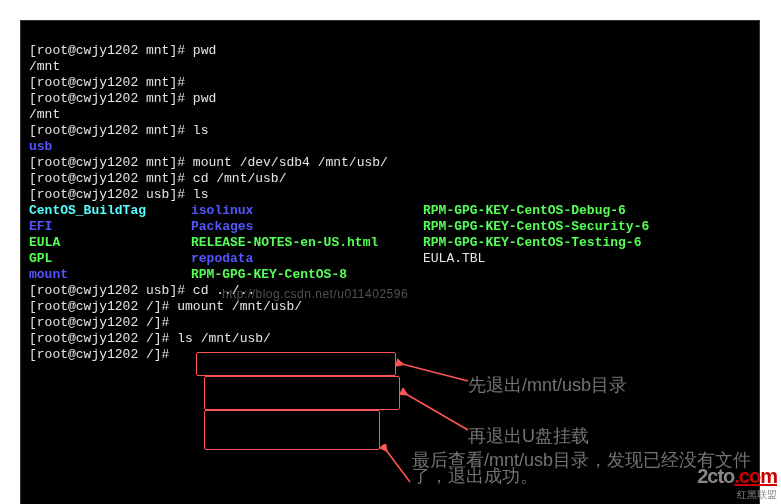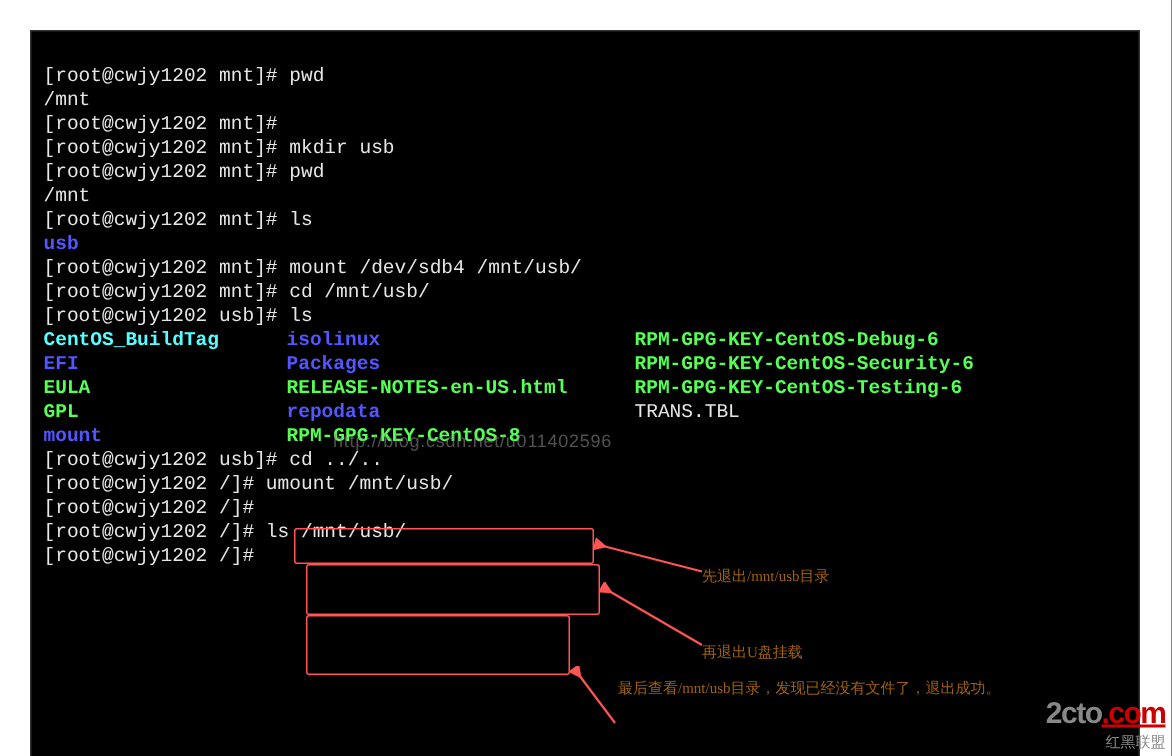--- a/index.html
+++ b/index.html
@@ -47,23 +47,23 @@
     pointer-events: none;
   }
   .box1 { left: 196px; top: 352px; width: 200px; height: 24px; }
   .box2 { left: 204px; top: 376px; width: 196px; height: 34px; }
   .box3 { left: 204px; top: 410px; width: 176px; height: 40px; }
 
   .arrow-svg { position: absolute; pointer-events: none; }
 
   .annot {
     position: absolute;
-    color: #a16207;
-    font-family: Liberation Serif, serif;
-    font-size: 10px;
+    color: #737373;
+    font-family: Liberation Sans, sans-serif;
+    font-size: 18px;
     line-height: 16px;
   }
   .a1 { left: 468px; top: 377px; }
   .a2 { left: 468px; top: 428px; }
   .a3 { left: 412px; top: 452px; width: 340px; }
 
   .watermark {
     position: absolute;
     left: 222px;
     top: 287px;
@@ -89,33 +89,32 @@
   .logo .small { font-size: 10px; color: #888; display: block; text-align: right; letter-spacing: 0; font-weight: normal; }
 </style>
 </head>
 <body>
 
 <div class="terminal">
   <div class="line">&nbsp;</div>
   <div class="line"><span class="prompt">[root@cwjy1202 mnt]# </span><span class="cmd">pwd</span></div>
   <div class="line">/mnt</div>
   <div class="line"><span class="prompt">[root@cwjy1202 mnt]# </span></div>
-  <div class="line"><span class="prompt">[root@cwjy1202 mnt]# </span><span class="cmd">mkdir usb</span></div>
   <div class="line"><span class="prompt">[root@cwjy1202 mnt]# </span><span class="cmd">pwd</span></div>
   <div class="line">/mnt</div>
   <div class="line"><span class="prompt">[root@cwjy1202 mnt]# </span><span class="cmd">ls</span></div>
   <div class="line blue">usb</div>
   <div class="line"><span class="prompt">[root@cwjy1202 mnt]# </span><span class="cmd">mount /dev/sdb4 /mnt/usb/</span></div>
   <div class="line"><span class="prompt">[root@cwjy1202 mnt]# </span><span class="cmd">cd /mnt/usb/</span></div>
   <div class="line"><span class="prompt">[root@cwjy1202 usb]# </span><span class="cmd">ls</span></div>
 
   <div class="line"><span class="col c1 cyan">CentOS_BuildTag</span><span class="col c2 blue">isolinux</span><span class="col c3 green">RPM-GPG-KEY-CentOS-Debug-6</span></div>
   <div class="line"><span class="col c1 blue">EFI</span><span class="col c2 blue">Packages</span><span class="col c3 green">RPM-GPG-KEY-CentOS-Security-6</span></div>
   <div class="line"><span class="col c1 green">EULA</span><span class="col c2 green">RELEASE-NOTES-en-US.html</span><span class="col c3 green">RPM-GPG-KEY-CentOS-Testing-6</span></div>
-  <div class="line"><span class="col c1 green">GPL</span><span class="col c2 blue">repodata</span><span class="col c3 white">TRANS.TBL</span></div>
+  <div class="line"><span class="col c1 green">GPL</span><span class="col c2 blue">repodata</span><span class="col c3 white">EULA.TBL</span></div>
   <div class="line"><span class="col c1 blue">mount</span><span class="col c2 green">RPM-GPG-KEY-CentOS-8</span></div>
 
   <div class="line"><span class="prompt">[root@cwjy1202 usb]# </span><span class="cmd">cd ../..</span></div>
   <div class="line"><span class="prompt">[root@cwjy1202 /]# </span><span class="cmd">umount /mnt/usb/</span></div>
   <div class="line"><span class="prompt">[root@cwjy1202 /]# </span></div>
   <div class="line"><span class="prompt">[root@cwjy1202 /]# </span><span class="cmd">ls /mnt/usb/</span></div>
   <div class="line"><span class="prompt">[root@cwjy1202 /]# </span></div>
 </div>
 
 <div class="watermark">http://blog.csdn.net/u011402596</div>

